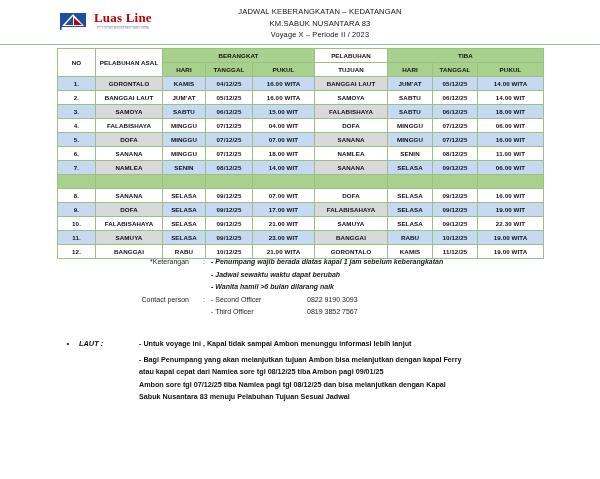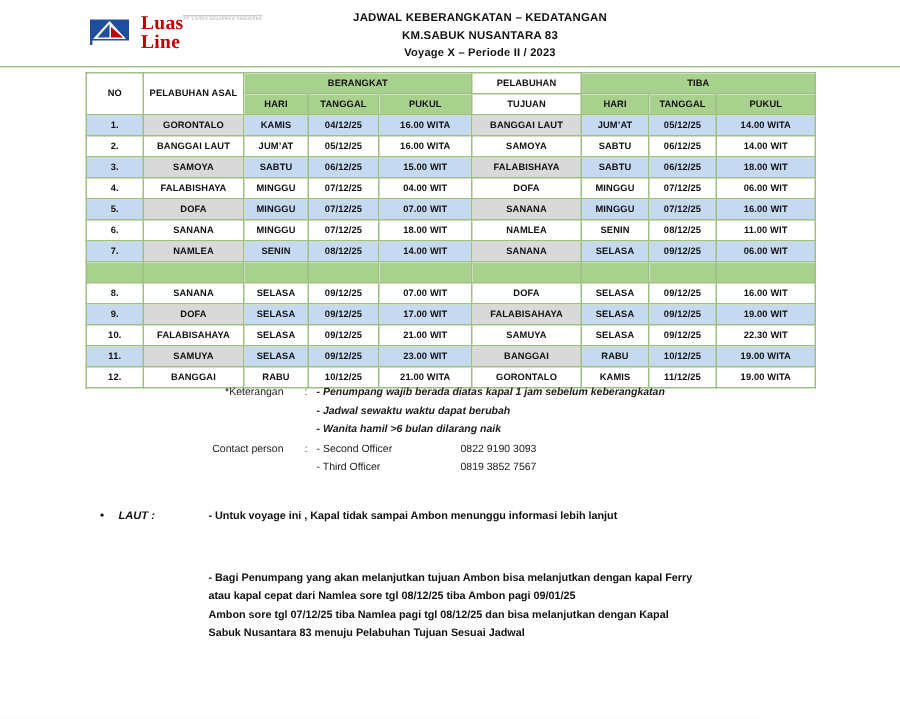--- a/index.html
+++ b/index.html
@@ -20,37 +20,37 @@
     position:relative;
     height:44px;
     border-bottom:1.5px solid #9dbf86;
   }
   .logo{
     position:absolute;left:60px;top:8px;
     width:112px;height:26px;
     display:flex;align-items:center;gap:4px;
   }
   .flag{width:30px;height:21px;position:relative;flex:0 0 auto;}
-  .logo-text{display:flex;flex-direction:row;line-height:1;}
+  .logo-text{display:flex;flex-direction:column;line-height:1;align-items:center;}
   .logo-name{
     font-family:"Liberation Serif", serif;
     font-weight:bold;font-size:13px;color:#c00000;
     letter-spacing:.2px;
   }
   .logo-sub{
     font-size:2.6px;color:#9aa0a6;letter-spacing:.3px;
     margin-top:2px;border-top:.5px solid #c9ccd0;padding-top:1px;
     white-space:nowrap;
   }
   .titles{
     position:absolute;left:0;right:0;top:6px;
     text-align:center;
   }
   .titles div{
-    font-size:7.6px;font-weight:bold;color:#111;
+    font-size:7.6px;font-weight:normal;color:#111;
     letter-spacing:.15px;line-height:11.5px;
     padding-left:40px;
   }
   .titles div.t3{font-size:7.4px;}
   
   table{
     position:absolute;left:57px;top:48px;
     border-collapse:collapse;
     width:486px;
     table-layout:fixed;
@@ -100,21 +100,21 @@
   
   .note{
     position:absolute;left:57px;top:338px;width:500px;
     font-size:7.2px;color:#111;
   }
   .note-head{display:flex;align-items:flex-start;}
   .bullet{width:22px;flex:0 0 auto;text-align:center;font-size:8px;line-height:12px;}
   .note-label{width:60px;flex:0 0 auto;font-style:italic;font-weight:bold;font-size:7.4px;line-height:12px;}
   .note-body{flex:1;}
   .note-body p{margin:0;font-weight:bold;line-height:12.5px;}
-  .note-body p.gap{margin-top:28px;}
+  .note-body p.gap{margin-top:3px;}
 </style>
 </head>
 <body>
 
 <div id="sheet">
 
   <div class="head">
 
     <div class="logo">
       <span class="flag">

